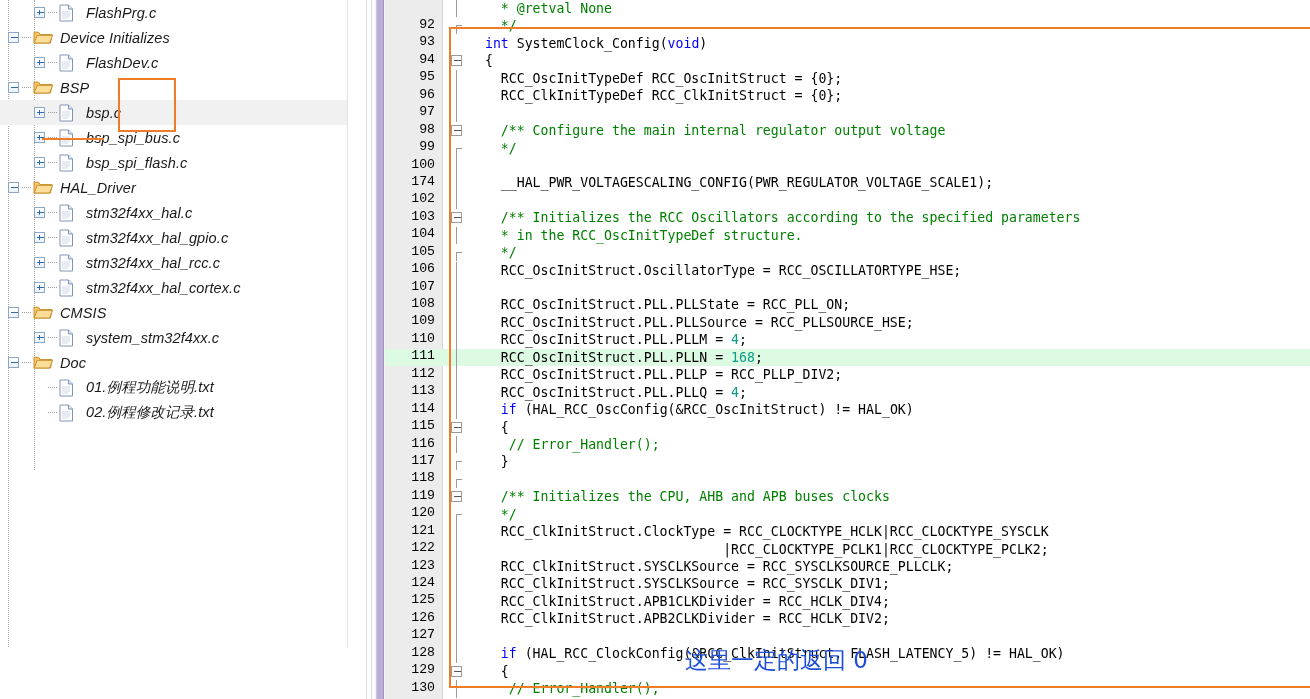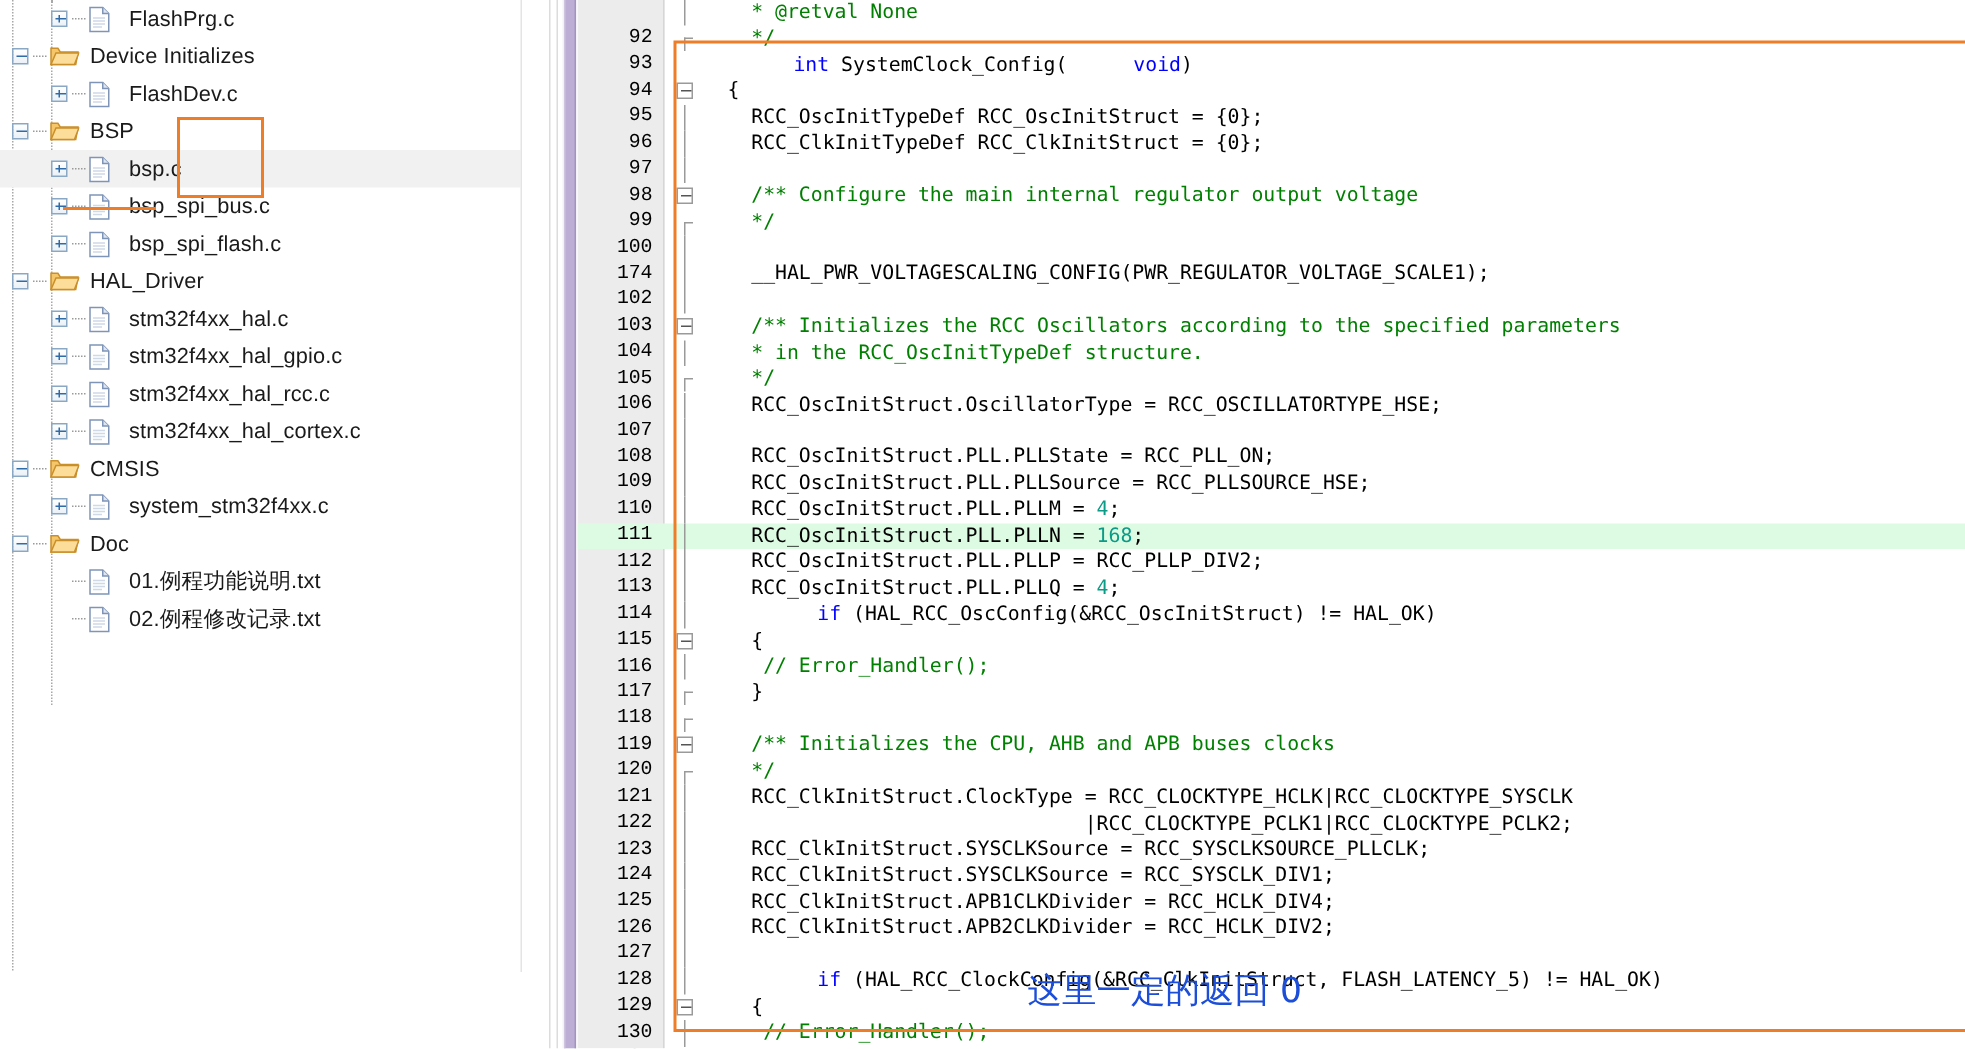--- a/index.html
+++ b/index.html
@@ -18,20 +18,21 @@
   }
 
   
   #sidebar {
     position: relative;
     width: 362px;
     height: 648px;
     background: #ffffff;
     overflow: hidden;
     flex: 0 0 362px;
+    font-style: italic;
   }
   #tree {
     position: relative;
     padding-top: 0px;
   }
   .trow {
     position: relative;
     height: 25px;
     display: flex;
     align-items: center;
@@ -241,21 +242,21 @@
     content: "";
     position: absolute;
     left: 0px; top: 8px;
     width: 6px; height: 1px;
     background: #9a9a9a;
   }
   .fend.up { top: 8px; height: 9px; }
   .fend.up::after { top: 0px; }
 
   
-  .kw  { color: #0000ff; margin-left: 44px; }
+  .kw  { color: #0000ff; }
   .cm  { color: #008000; }
   .num { color: #0b9b87; }
 
   
   #code-annot {
     position: absolute;
     left: 64px;
     top: 27px;
     width: 1110px;
     height: 661px;

